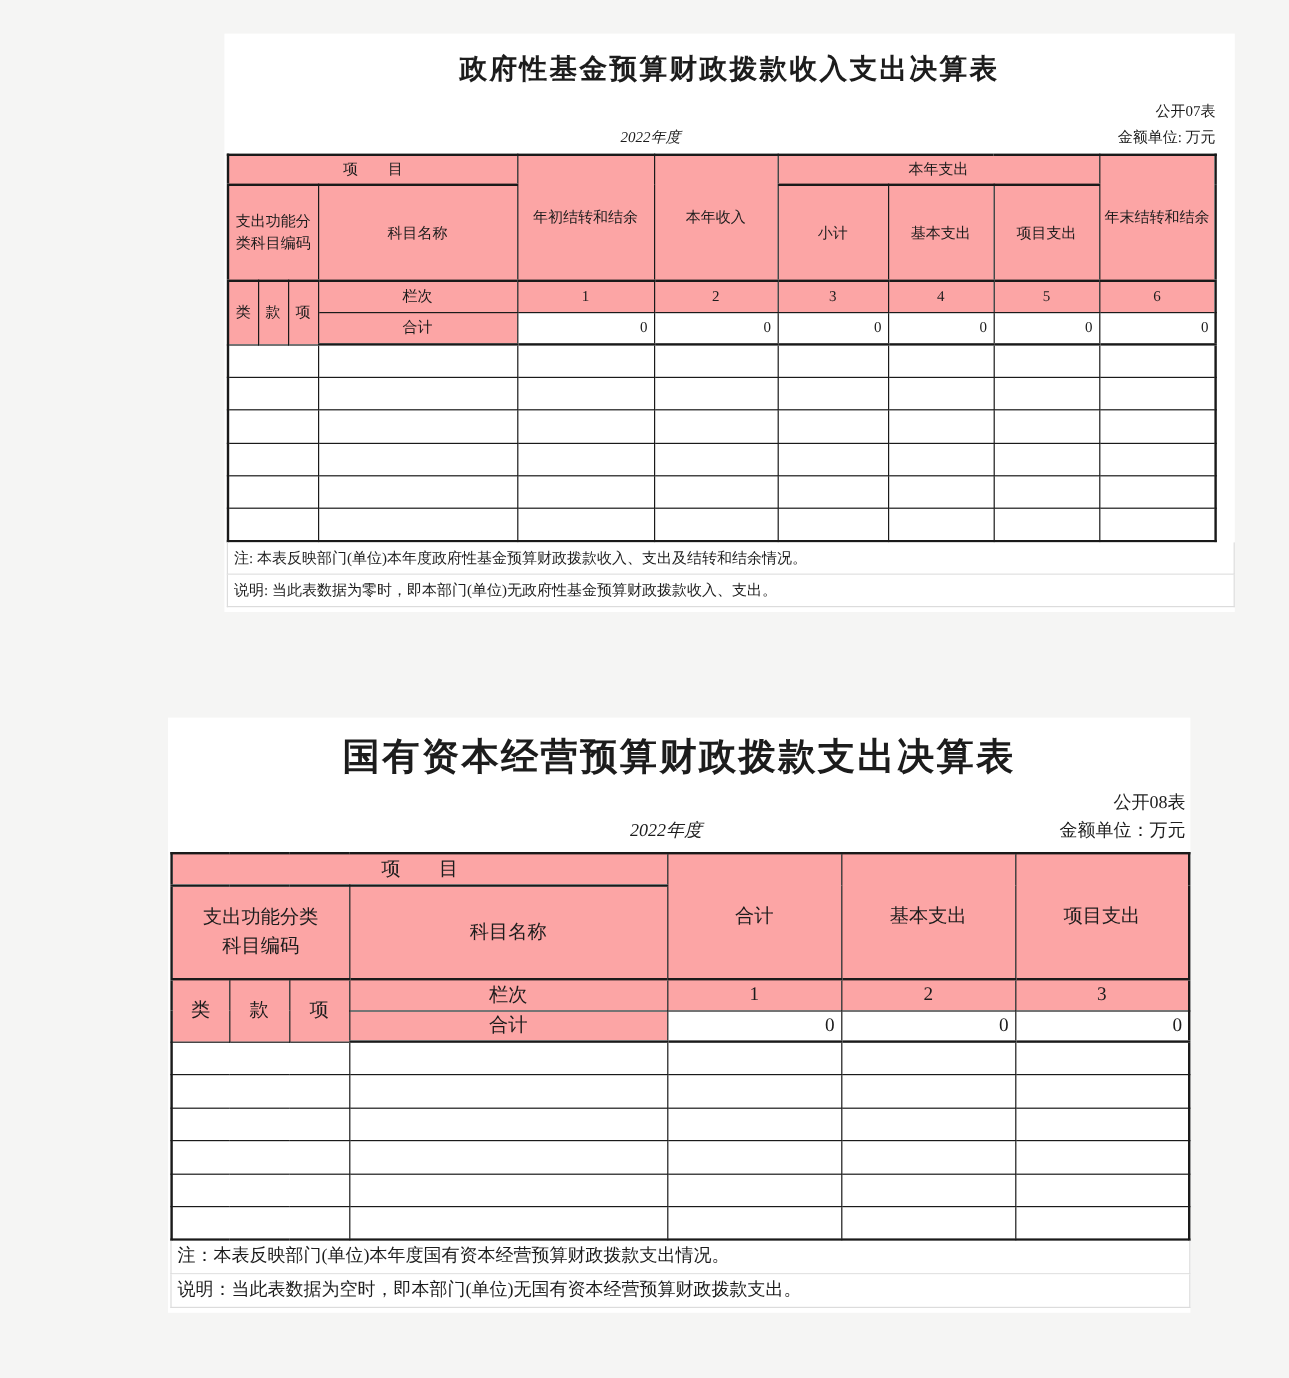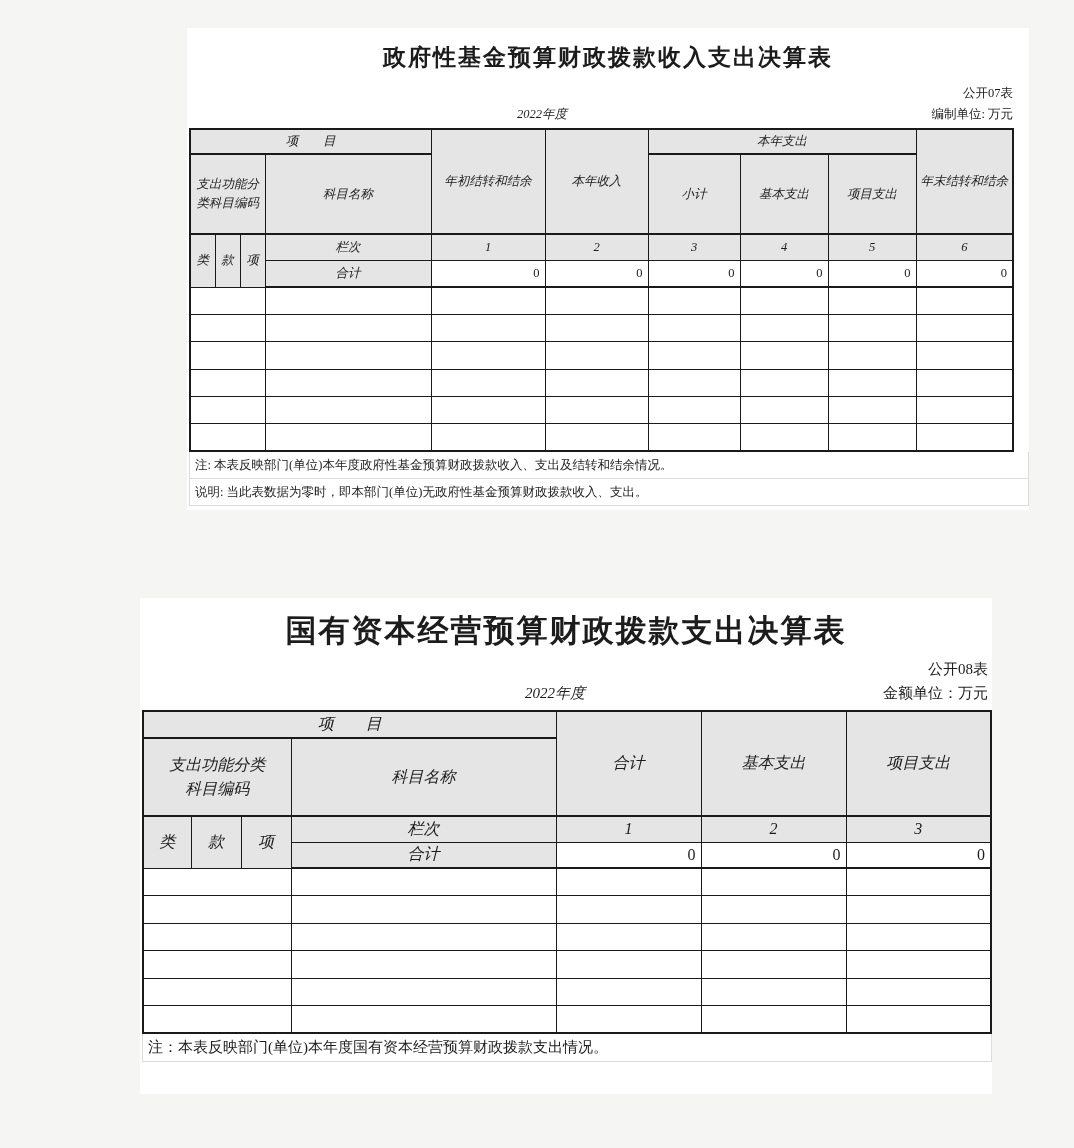--- a/index.html
+++ b/index.html
@@ -35,38 +35,38 @@
 
   table{border-collapse:collapse;table-layout:fixed;margin-left:2px;}
   #sheet1 table{width:823px;font-size:12.5px;margin-top:3px;}
   #sheet2 table{width:848px;font-size:16px;margin-top:4px;}
   td{
     border:1px solid #1a1a1a;
     text-align:center;vertical-align:middle;
     padding:0;overflow:hidden;
   }
   table{border:2px solid #1a1a1a;}
-  .gray{background:#e5e5e5;font-style:italic;}
+  .gray{background:#fca5a5;}
   .bb2{border-bottom-width:2px;}
   .pre{white-space:pre-line;line-height:1.5;}
   .num{text-align:right;padding-right:5px;background:#fff;}
 
   .note{background:#fff;border:1px solid #dcdcdc;border-top:none;}
   #sheet1 .note{width:833px;margin-left:2px;font-size:12.5px;height:26px;line-height:26px;padding-left:5px;}
   #sheet2 .note{width:843px;margin-left:2px;font-size:15px;height:27px;line-height:27px;padding-left:5px;}
 </style>
 </head>
 <body>
 
 <div class="sheet" id="sheet1">
   <div class="t-title">政府性基金预算财政拨款收入支出决算表</div>
   <div class="doc-label">公开07表</div>
   <div class="meta">
     <span class="period">2022年度</span>
-    <span class="unit">编制单位: 万元</span>
+    <span class="unit">金额单位: 万元</span>
   </div>
 
   <table>
     <colgroup>
       <col style="width:25px">
         <col style="width:25px">
         <col style="width:25px">
       <col style="width:166px">
         <col style="width:114px">
         <col style="width:103px">
@@ -263,13 +263,14 @@
       <td colspan="3"></td>
           <td></td>
       <td></td>
           <td></td>
           <td></td>
     </tr>
   </tbody>
     </table>
 
   <div class="note">注：本表反映部门(单位)本年度国有资本经营预算财政拨款支出情况。</div>
+  <div class="note">说明：当此表数据为空时，即本部门(单位)无国有资本经营预算财政拨款支出。</div>
 </div>
 
 </body></html>

